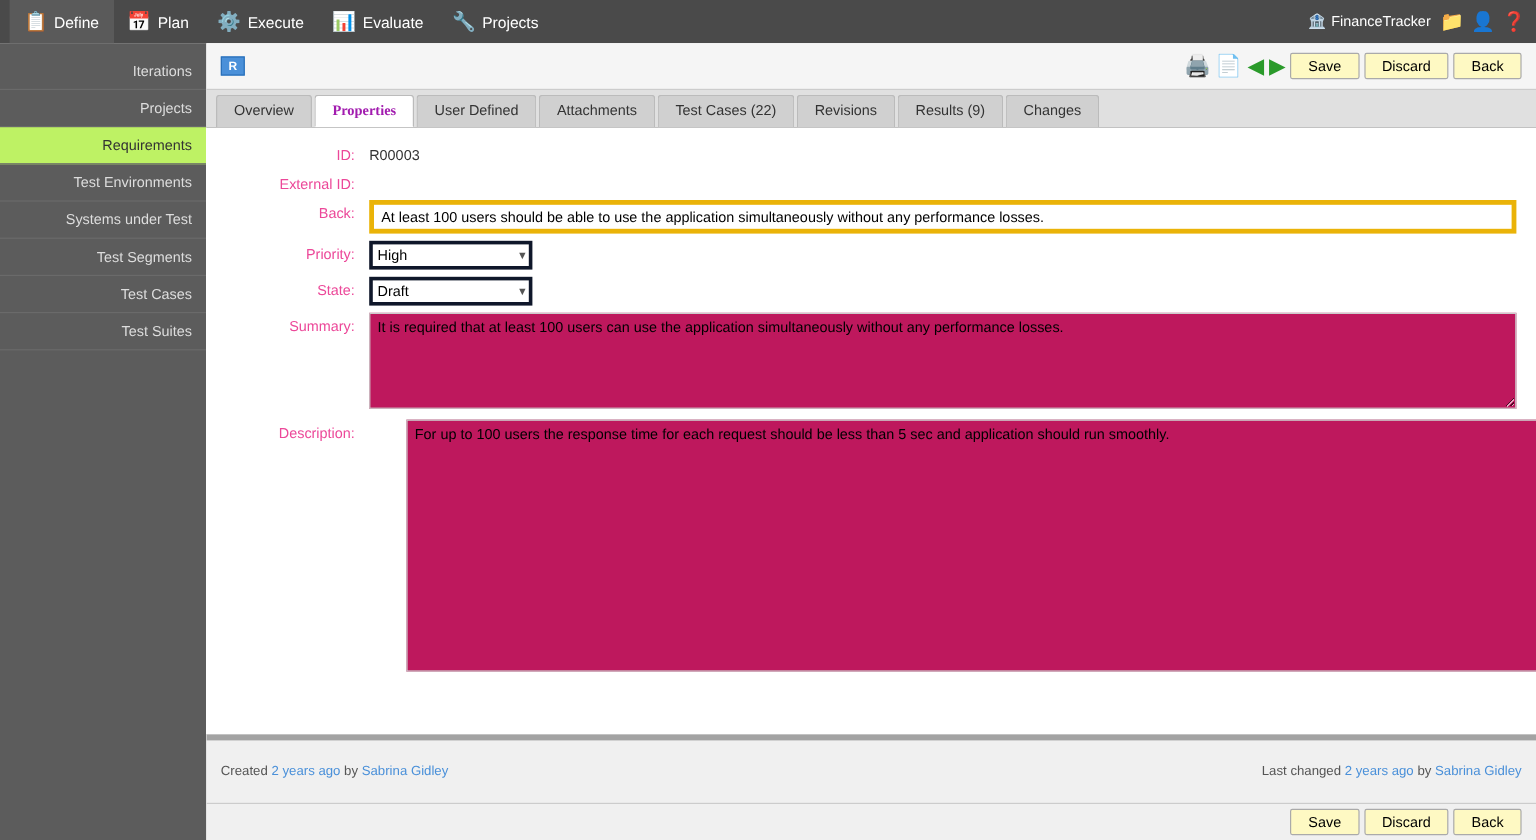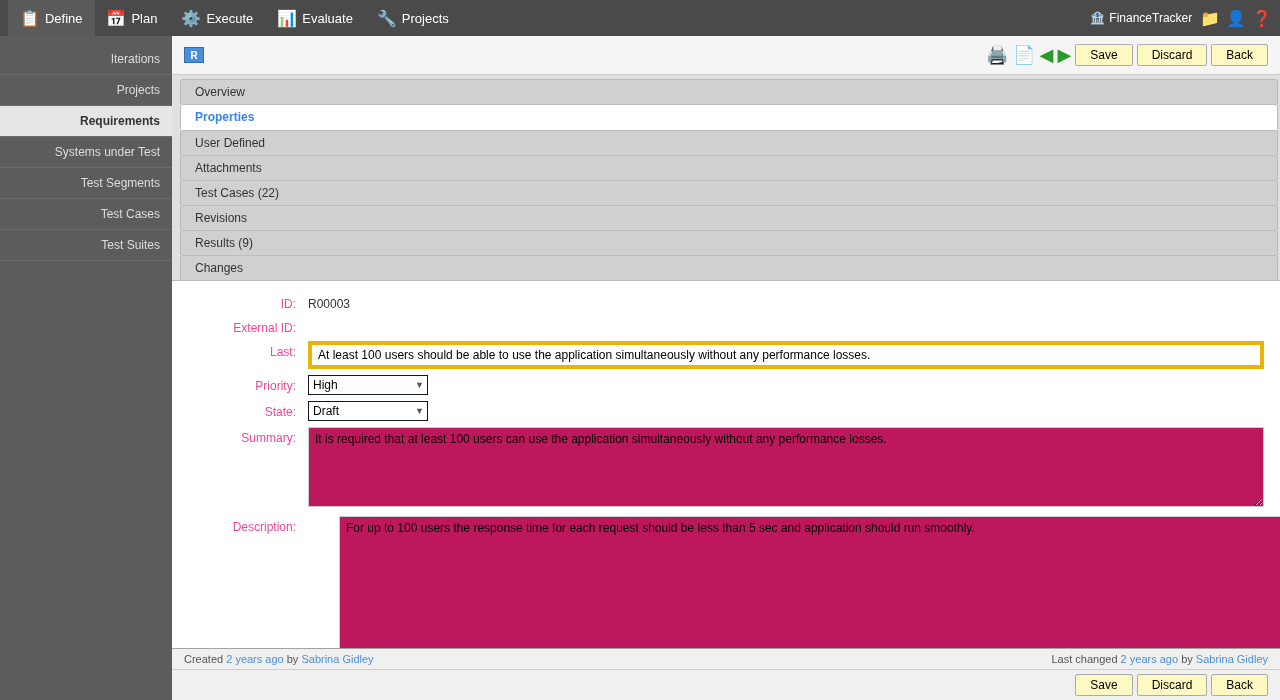--- a/index.html
+++ b/index.html
@@ -64,23 +64,23 @@
     }
     .sidebar-item {
       color: #ddd;
       padding: 8px 12px 8px 16px;
       font-size: 12px;
       text-align: right;
       cursor: pointer;
       border-bottom: 1px solid #6a6a6a;
     }
     .sidebar-item.active {
-      background: #e5e5e5;
+      background: #bef264;
       color: #333;
-      font-weight: bold;
+      font-weight: normal;
     }
 
     
     .main {
       flex: 1;
       display: flex;
       flex-direction: column;
       background: #f5f5f5;
       overflow: hidden;
     }
@@ -133,38 +133,38 @@
       border-radius: 2px;
     }
 
     
     .tabs {
       display: flex;
       background: #e0e0e0;
       border-bottom: 1px solid #bbb;
       padding-top: 4px;
       padding-left: 8px;
-      flex-direction: column;
     }
     .tab {
       padding: 5px 14px;
       font-size: 12px;
       cursor: pointer;
       border: 1px solid #bbb;
       border-bottom: none;
       background: #d0d0d0;
       margin-right: 2px;
       border-radius: 3px 3px 0 0;
       color: #333;
     }
     .tab.active {
       background: #fff;
       border-bottom: 1px solid #fff;
       font-weight: bold;
-      color: #3b82f6;
+      color: #a21caf;
+      font-family: Liberation Serif, serif;
     }
 
     
     .form-content {
       flex: 1;
       background: #fff;
       overflow-y: auto;
       padding: 12px 16px;
     }
     .form-row {
@@ -204,25 +204,25 @@
       width: 100%;
       resize: vertical;
       height: 80px;
       font-family: Arial, sans-serif;
     }
     .form-textarea-large {
       height: 210px;
       margin-left: 31px;
     }
     .form-select {
-      border: 1px solid #0f172a;
+      border: 3px solid #0f172a;
       padding: 2px 4px;
       font-size: 12px;
       background: #fff;
-      width: 120px;
+      width: 136px;
       appearance: none;
       -webkit-appearance: none;
       cursor: pointer;
       padding-right: 20px;
       position: relative;
     }
     .select-wrapper {
       display: inline-flex;
       align-items: center;
       position: relative;
@@ -237,23 +237,23 @@
     }
     .form-field-full {
       flex: 1;
     }
 
     
     .footer {
       display: flex;
       align-items: center;
       justify-content: space-between;
-      padding: 4px 12px;
+      padding: 20px 12px;
       background: #f0f0f0;
-      border-top: 1px solid #a3a3a3;
+      border-top: 5px solid #a3a3a3;
       font-size: 11px;
       color: #555;
     }
     .footer-link {
       color: #4a90d9;
       cursor: pointer;
       text-decoration: none;
     }
     .footer-right {
       text-align: right;
@@ -312,20 +312,23 @@
 
   <div class="sidebar">
     <div class="sidebar-item">
       <span>Iterations</span>
     </div>
     <div class="sidebar-item">
       <span>Projects</span>
     </div>
     <div class="sidebar-item active">
       <span>Requirements</span>
+    </div>
+    <div class="sidebar-item">
+      <span>Test Environments</span>
     </div>
     <div class="sidebar-item">
       <span>Systems under Test</span>
     </div>
     <div class="sidebar-item">
       <span>Test Segments</span>
     </div>
     <div class="sidebar-item">
       <span>Test Cases</span>
     </div>
@@ -385,21 +388,21 @@
         <div class="form-value">R00003</div>
       </div>
 
       <div class="form-row">
         <div class="form-label">External ID:</div>
         <div class="form-value"></div>
       </div>
 
 
       <div class="form-row">
-        <div class="form-label">Last:</div>
+        <div class="form-label">Back:</div>
         <div class="form-field-full">
           <input class="form-input" type="text" value="At least 100 users should be able to use the application simultaneously without any performance losses." style="">
         </div>
       </div>
 
       <div class="form-row">
         <div class="form-label">Priority:</div>
         <div class="select-wrapper">
           <select class="form-select">
             <option>High</option>

